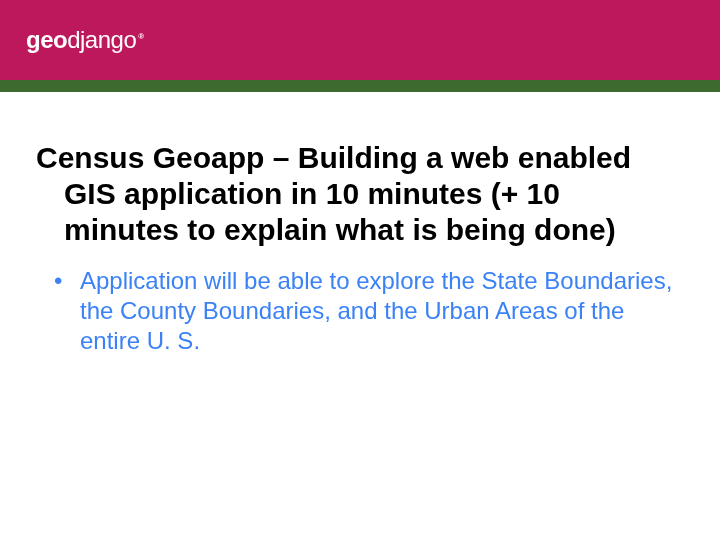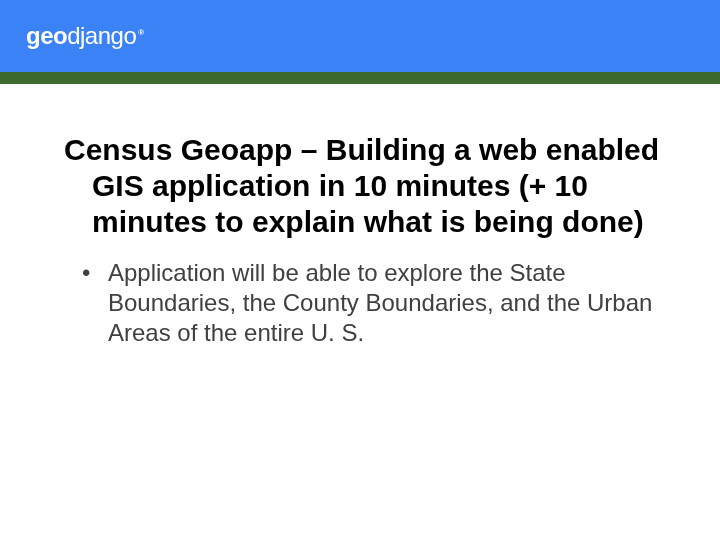--- a/index.html
+++ b/index.html
@@ -9,22 +9,22 @@
     }
     body {
       width: 720px;
       height: 540px;
       background: #ffffff;
       font-family: Arial, Helvetica, sans-serif;
       overflow: hidden;
     }
     .header-bar {
       width: 100%;
-      height: 72px;
-      background: #3b82f6;
+      height: 80px;
+      background: #be185d;
       display: flex;
       align-items: center;
       padding-left: 26px;
     }
     .logo {
       color: #ffffff;
       font-size: 24px;
       font-weight: bold;
       letter-spacing: -0.5px;
       position: relative;
@@ -39,40 +39,40 @@
       font-size: 8px;
       vertical-align: super;
       margin-left: 2px;
     }
     .green-bar {
       width: 100%;
       height: 12px;
       background: #3d6b2f;
     }
     .content {
-      padding: 48px 40px 0 64px;
+      padding: 48px 40px 0 36px;
     }
     .title {
       font-size: 30px;
       font-weight: bold;
       line-height: 1.2;
       color: #000000;
       margin-bottom: 18px;
       padding-left: 0;
       text-indent: -28px;
       margin-left: 28px;
     }
     .bullets {
       list-style: none;
       padding-left: 18px;
     }
     .bullets li {
       font-size: 24px;
       line-height: 1.25;
-      color: #404040;
+      color: #3b82f6;
       position: relative;
       padding-left: 26px;
       margin-bottom: 2px;
     }
     .bullets li::before {
       content: "•";
       position: absolute;
       left: 0;
       top: 0;
       font-size: 24px;

